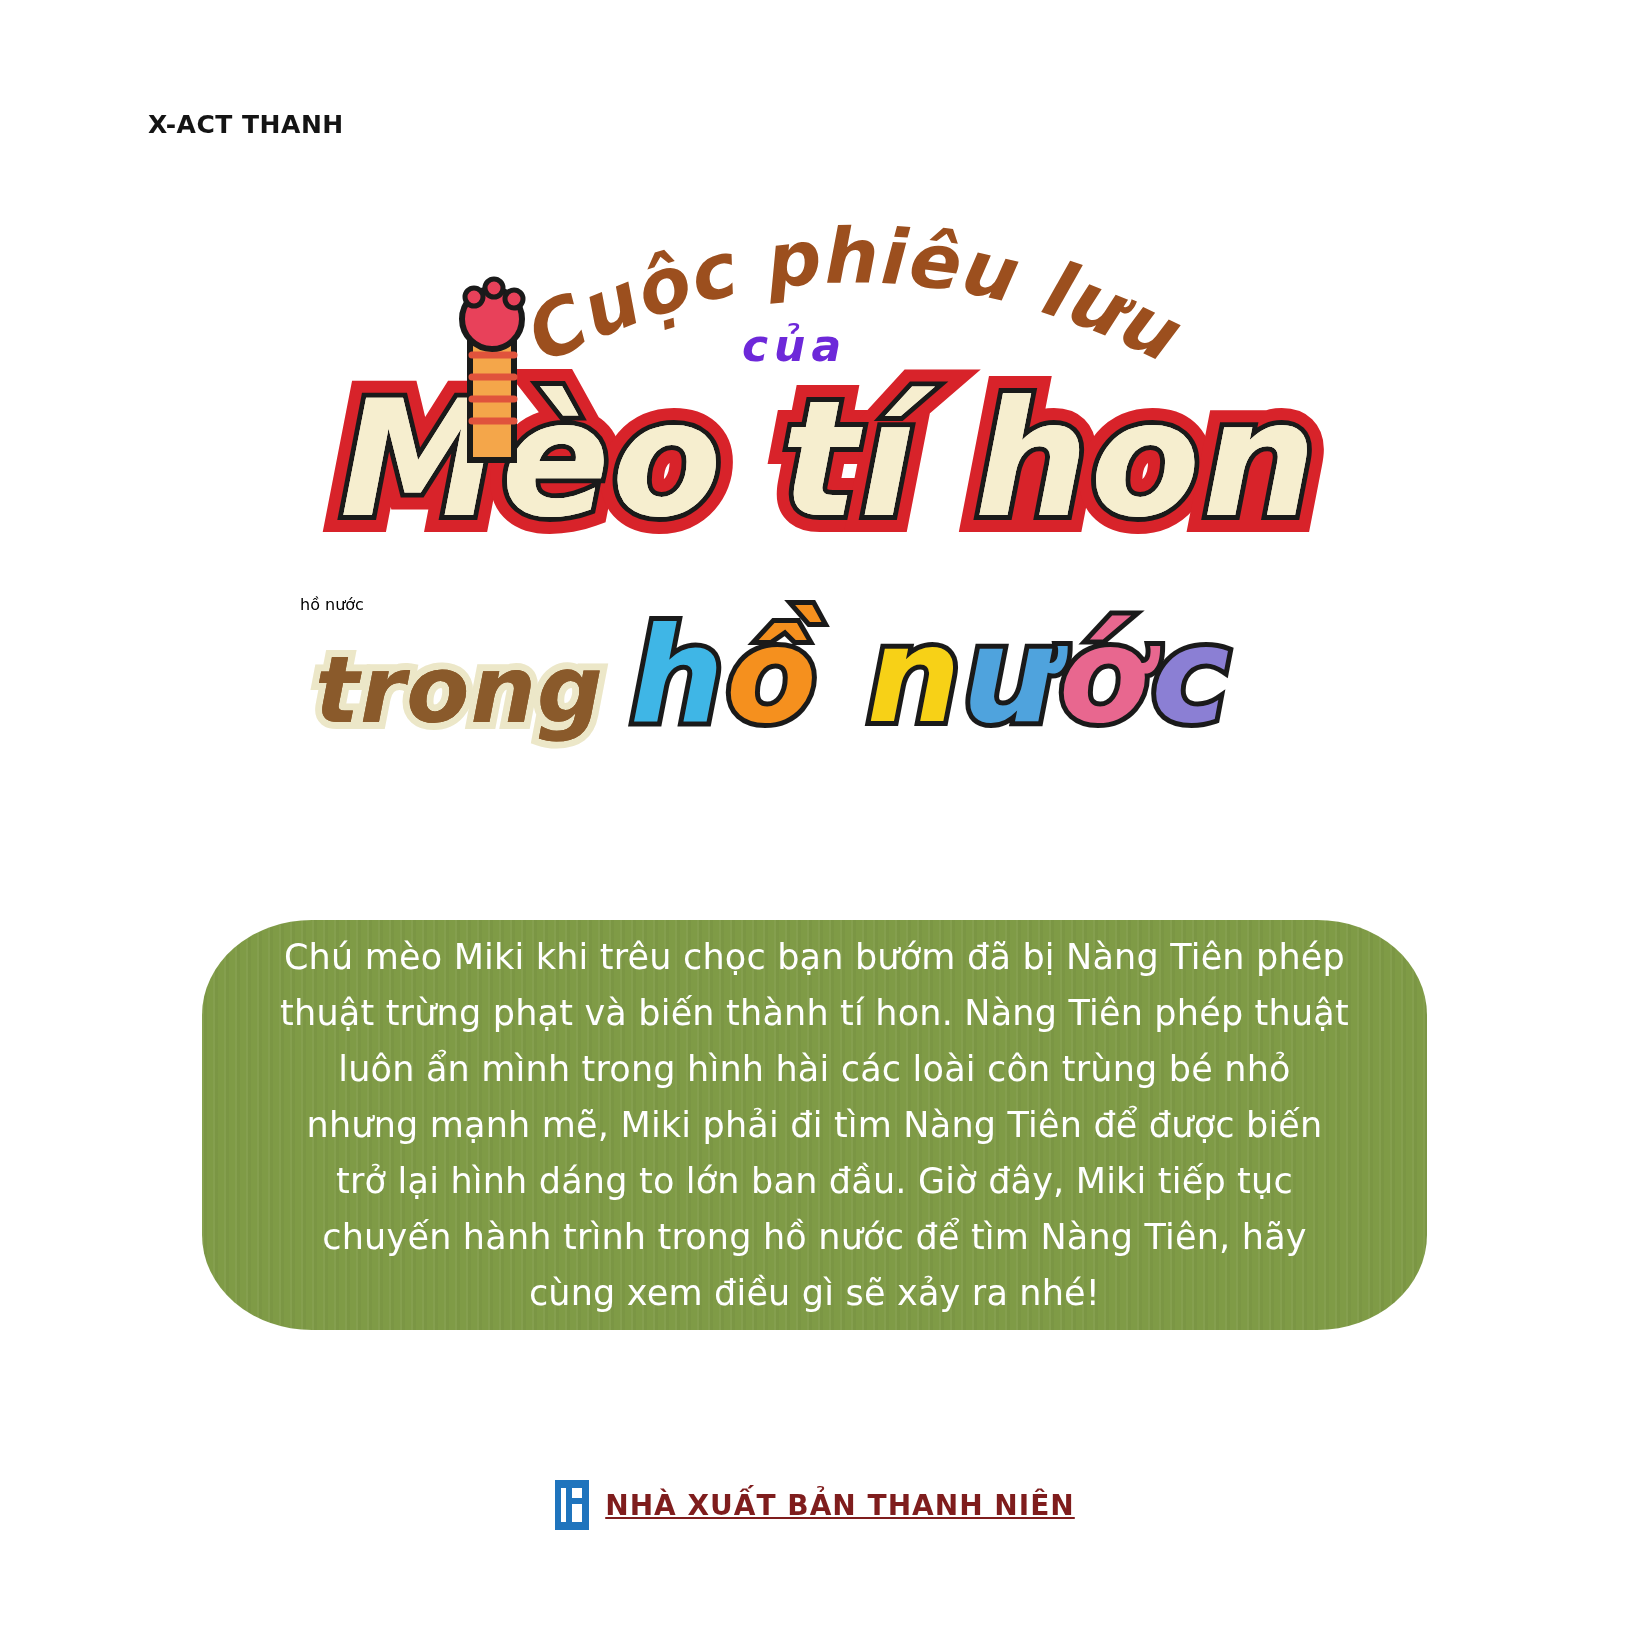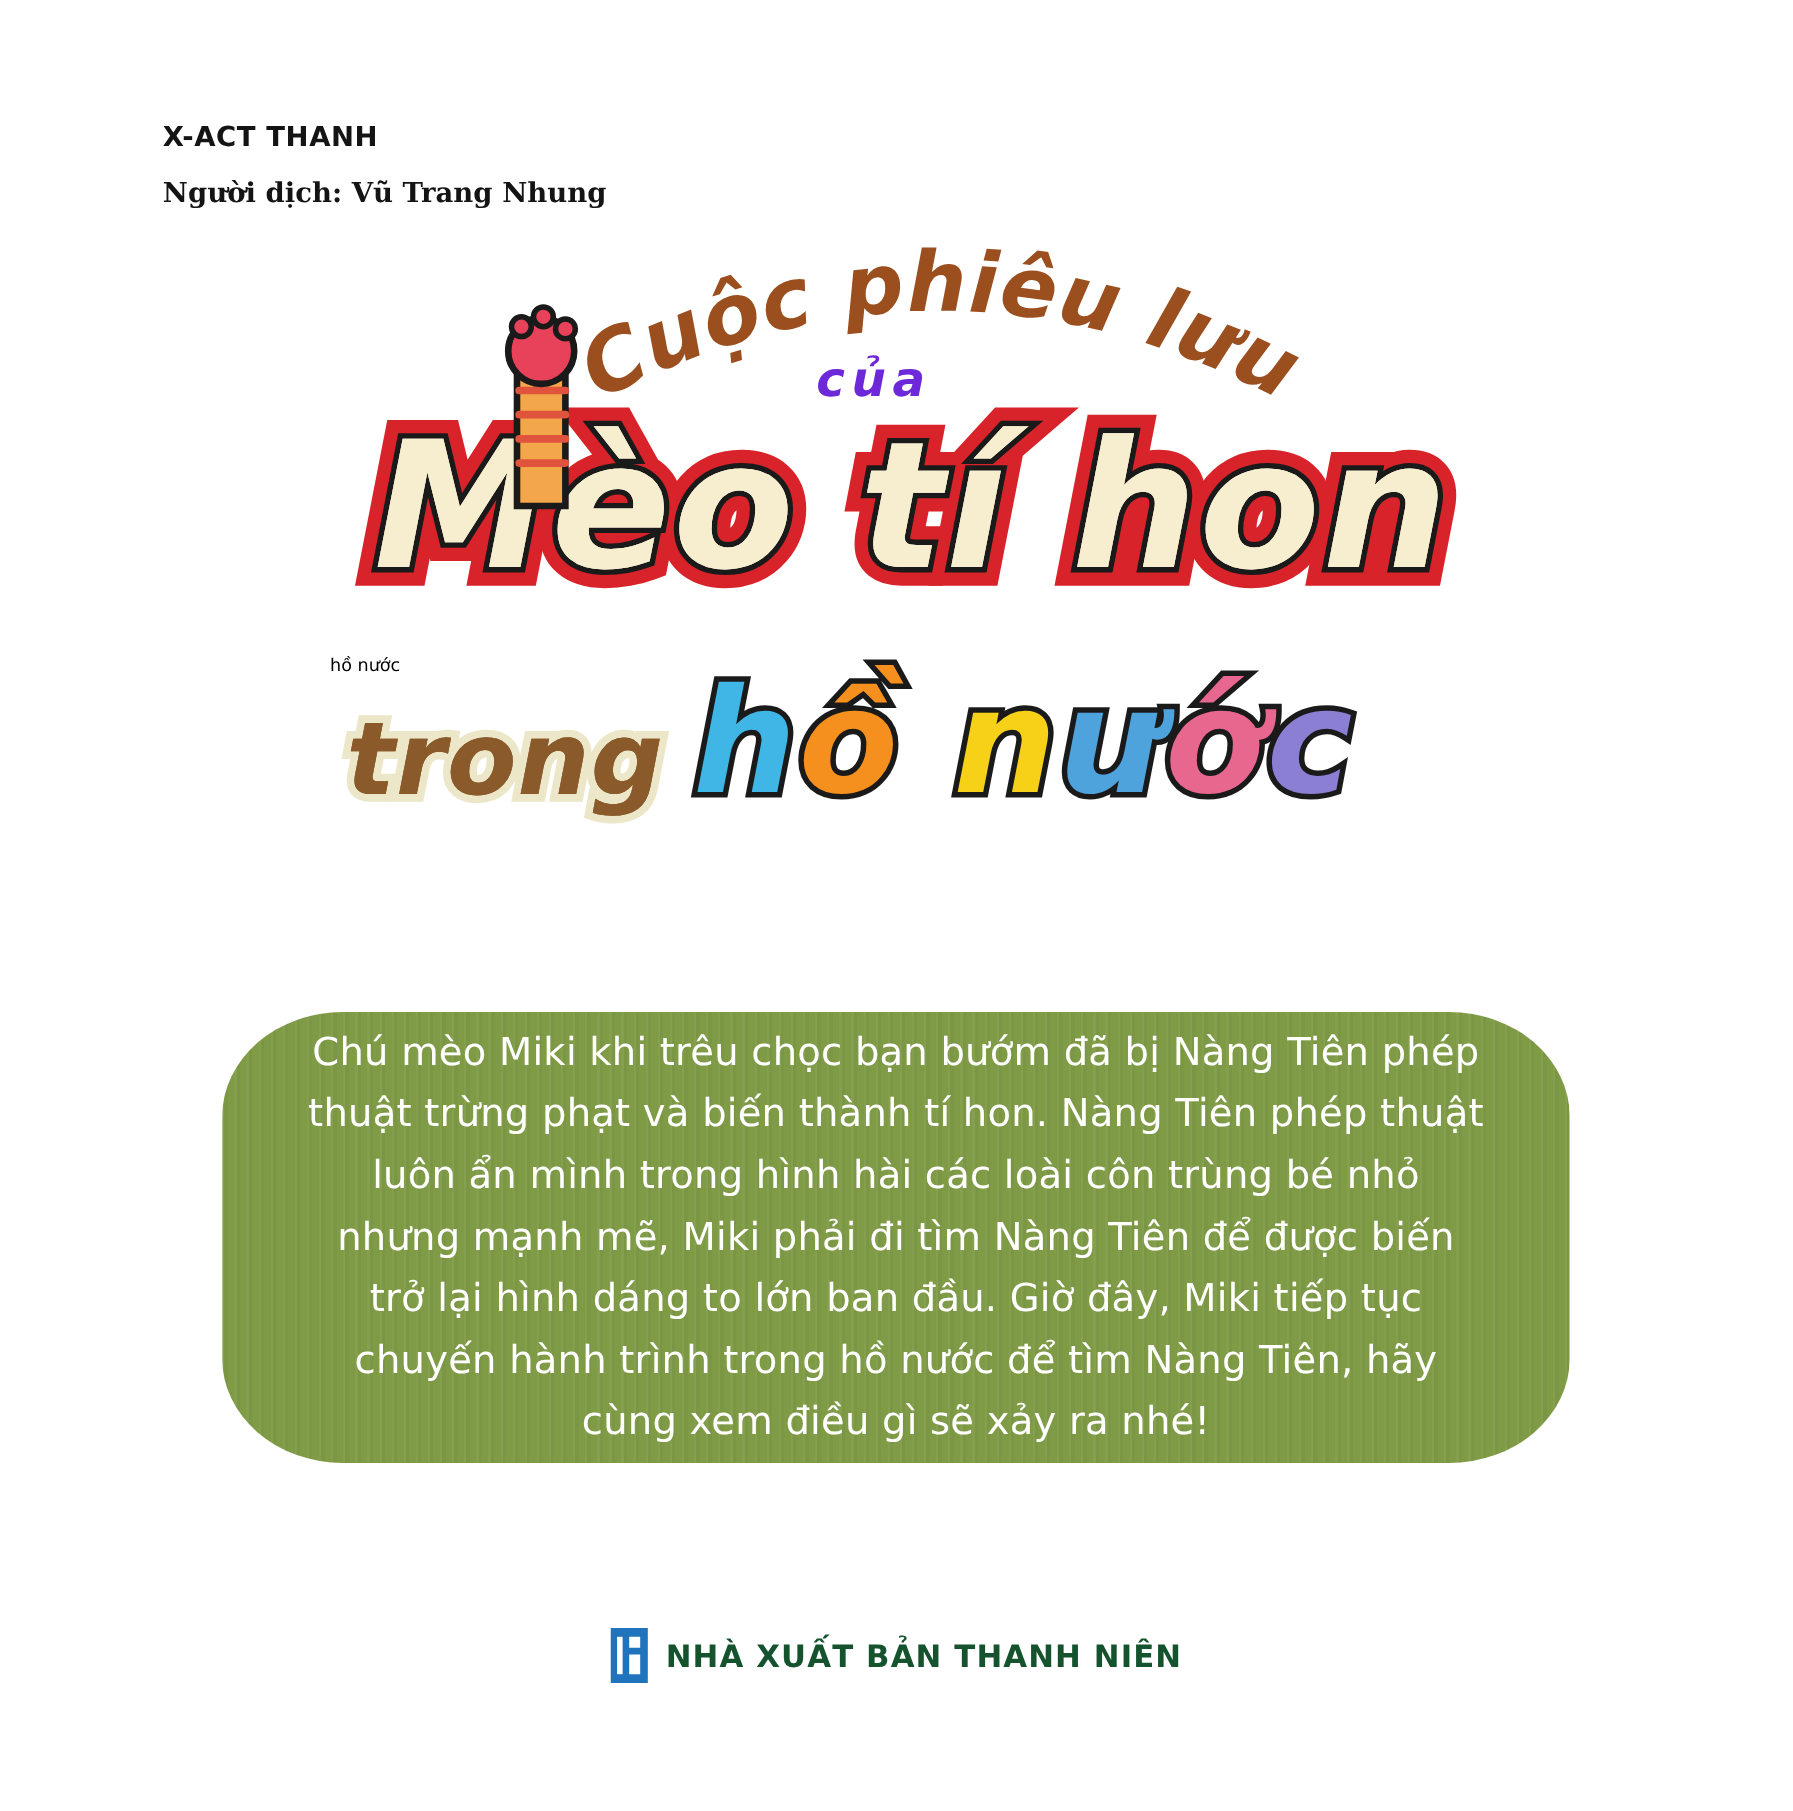--- a/index.html
+++ b/index.html
@@ -244,29 +244,29 @@
   .publisher .logo {
     width: 34px;
     height: 50px;
     flex: 0 0 auto;
   }
   .publisher .pname {
     font-family: "DejaVu Sans", sans-serif;
     font-weight: bold;
     font-size: 28px;
     letter-spacing: 1px;
-    color: #14532d;
+    color: #7f1d1d;
+    text-decoration: underline;
   }
 </style>
 </head>
 <body>
 
 <div class="credits">
   <p class="group">X-ACT THANH</p>
-  <p class="translator">Người dịch: Vũ Trang Nhung</p>
 </div>
 
 <div class="title-art">
 
   <div class="arc-wrap">
     <svg width="680" height="170" viewBox="0 0 680 170" xmlns="http://www.w3.org/2000/svg">
       <defs>
         <path id="arcpath" d="M 10,150 Q 340,-35 670,150" fill="none"></path>
       </defs>
       <text class="arc-text">

